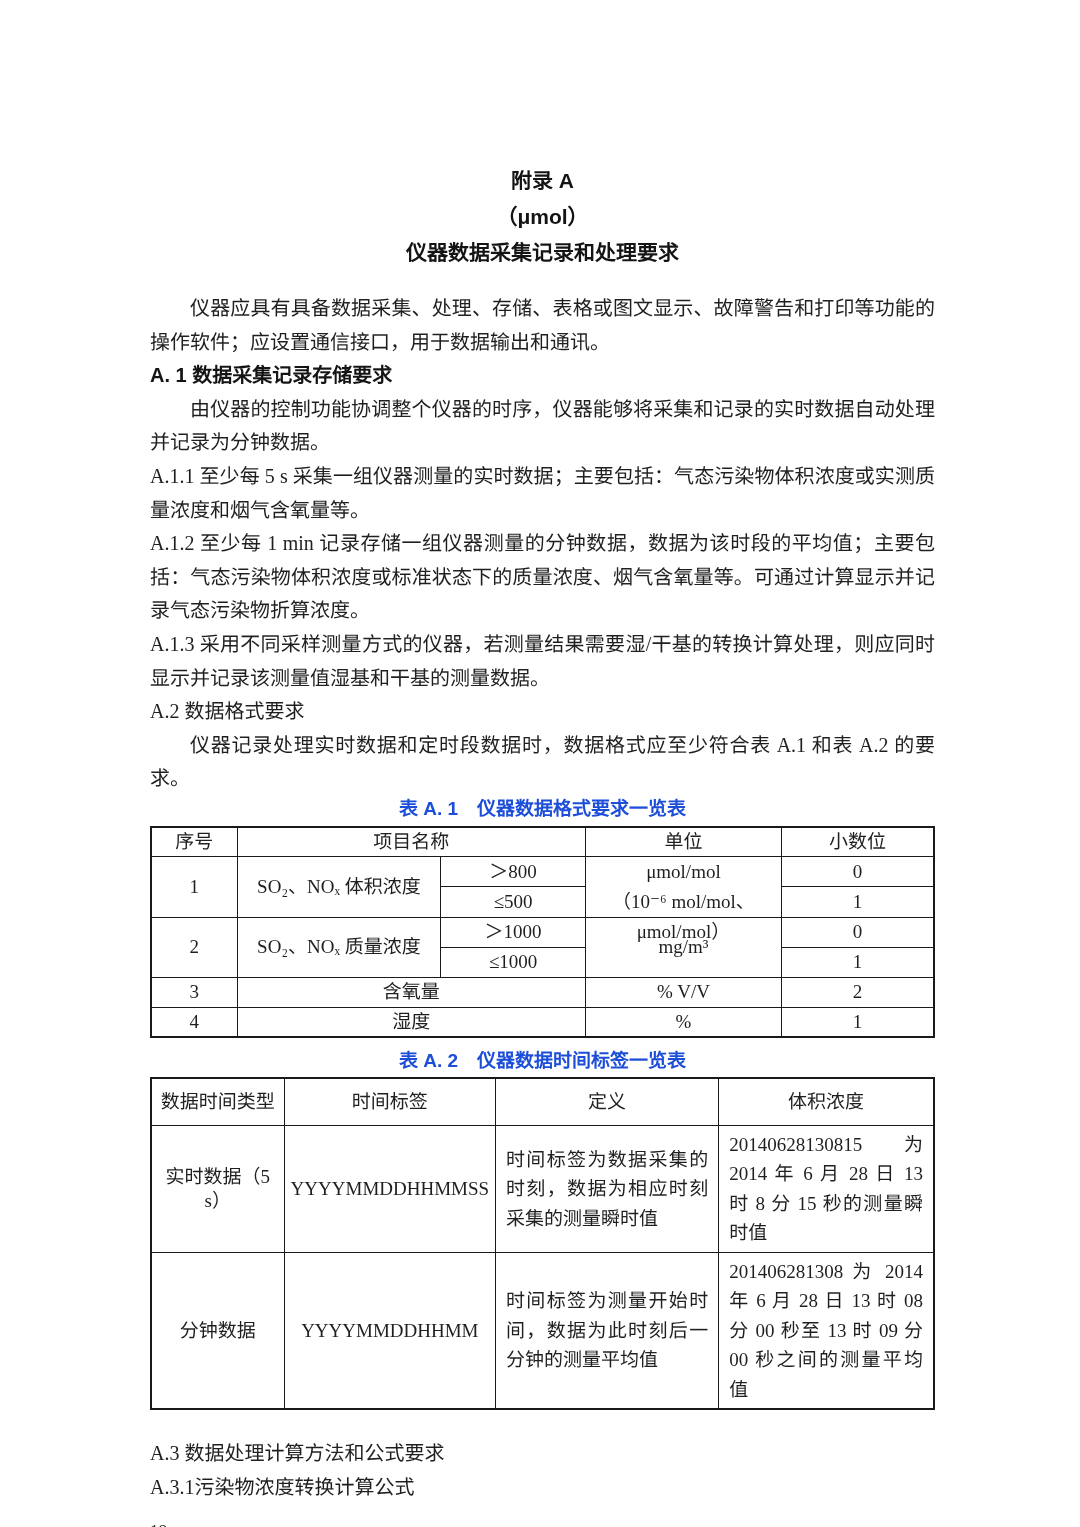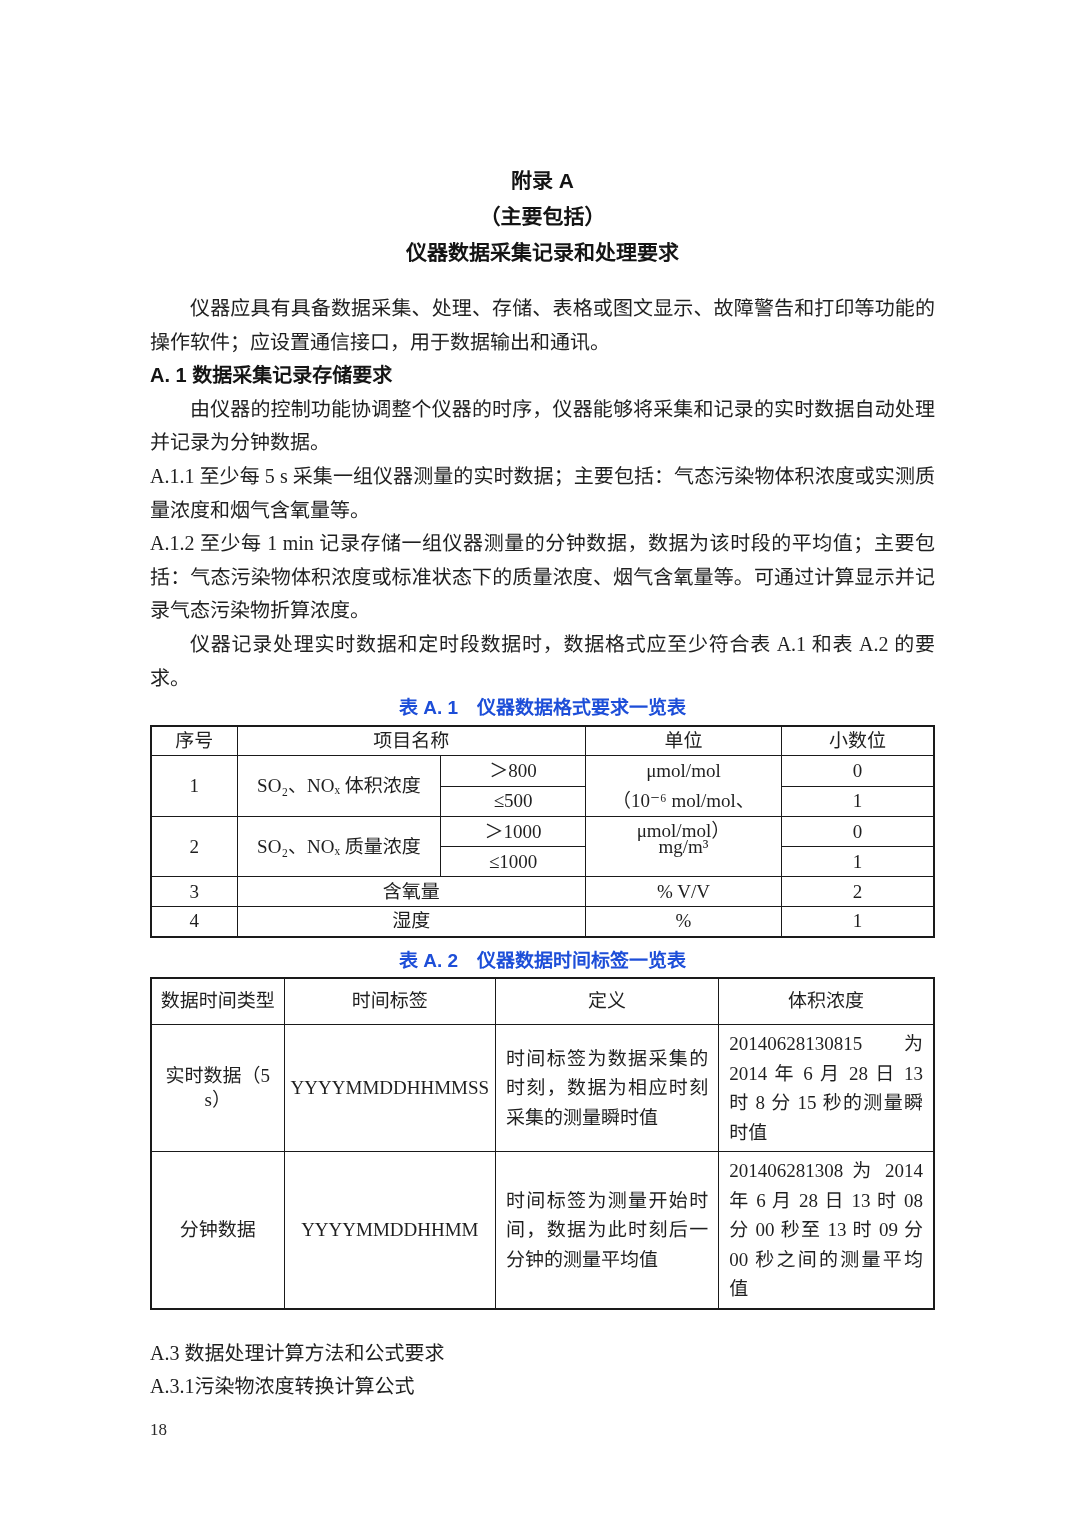--- a/index.html
+++ b/index.html
@@ -52,29 +52,31 @@
   .a3 { margin-top:27px; }
   .page-number { margin-top:16px; font-size:17px; color:#2a2a2a; }
 </style>
 </head>
 <body>
 
 <div class="page">
 
   <div class="title-block">
     <div class="doc-title">附录 A</div>
-    <div class="doc-subtitle">（主要包括）</div>
+    <div class="doc-subtitle">（μmol）</div>
     <div class="doc-heading">仪器数据采集记录和处理要求</div>
   </div>
 
   <p class="body indent intro">仪器应具有具备数据采集、处理、存储、表格或图文显示、故障警告和打印等功能的操作软件；应设置通信接口，用于数据输出和通讯。</p>
   <p class="bold-heading">A. 1 数据采集记录存储要求</p>
   <p class="body indent">由仪器的控制功能协调整个仪器的时序，仪器能够将采集和记录的实时数据自动处理并记录为分钟数据。</p>
   <p class="body">A.1.1 至少每 5 s 采集一组仪器测量的实时数据；主要包括：气态污染物体积浓度或实测质量浓度和烟气含氧量等。</p>
   <p class="body">A.1.2 至少每 1 min 记录存储一组仪器测量的分钟数据，数据为该时段的平均值；主要包括：气态污染物体积浓度或标准状态下的质量浓度、烟气含氧量等。可通过计算显示并记录气态污染物折算浓度。</p>
+  <p class="body">A.1.3 采用不同采样测量方式的仪器，若测量结果需要湿/干基的转换计算处理，则应同时显示并记录该测量值湿基和干基的测量数据。</p>
+  <p class="body">A.2 数据格式要求</p>
   <p class="body indent">仪器记录处理实时数据和定时段数据时，数据格式应至少符合表 A.1 和表 A.2 的要求。</p>
 
   <p class="table-caption cap-a1">表 A. 1　仪器数据格式要求一览表</p>
 
   <table class="t1">
     <colgroup>
       <col style="width:11%">
         <col style="width:26%">
         <col style="width:18.5%">
         <col style="width:25%">

